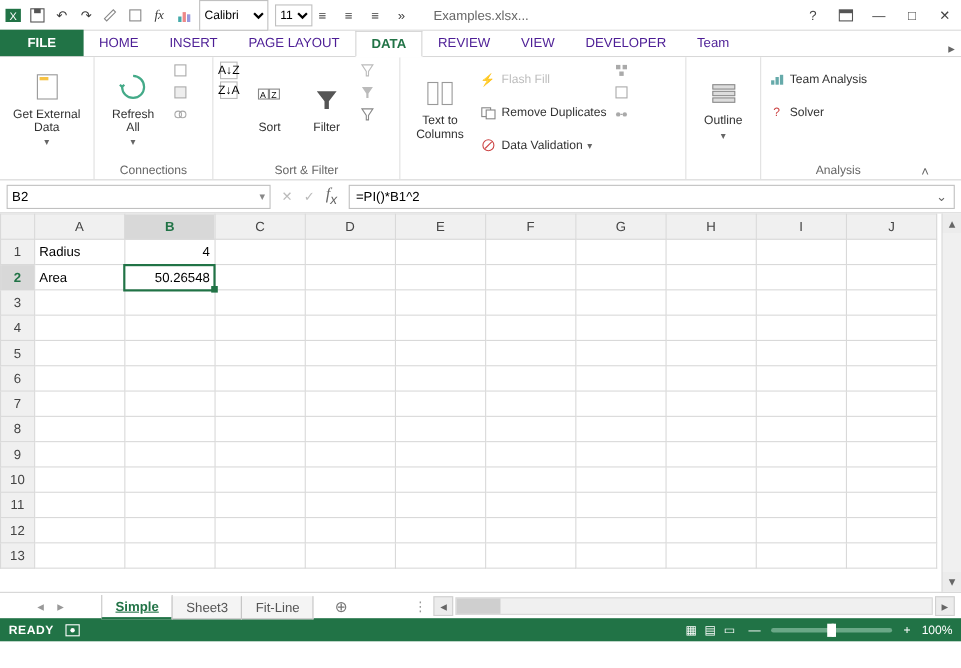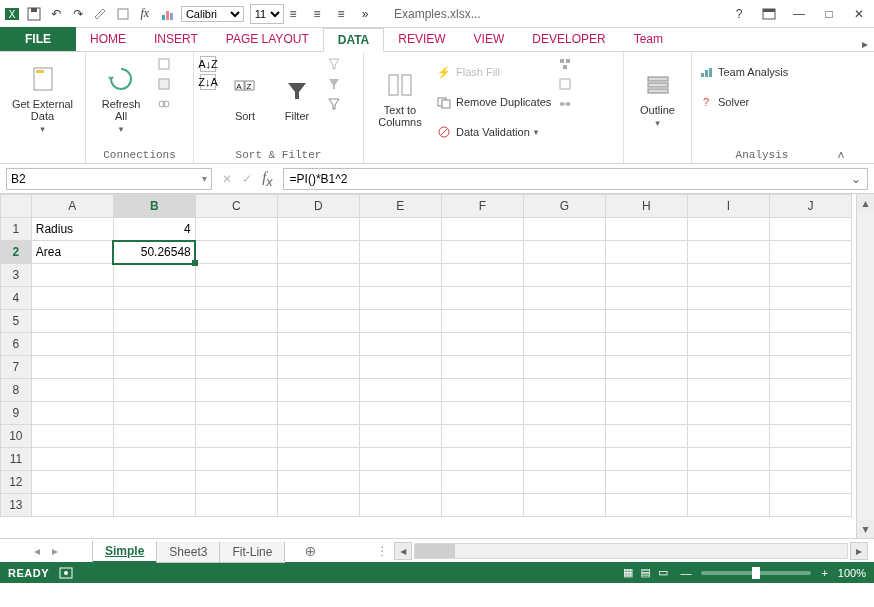--- a/index.html
+++ b/index.html
@@ -3,52 +3,52 @@
 <meta charset="utf-8">
 <style>
   * { box-sizing: border-box; margin: 0; padding: 0; font-family: "Segoe UI", Arial, sans-serif; }
   body { width: 874px; height: 607px; background: #fff; overflow: hidden; font-size: 12px; }
 
   
   .titlebar { height: 28px; background: #fff; border-bottom: 1px solid #d4d4d4; display: flex; align-items: center; padding: 0 4px; }
   .titlebar .qat { display: flex; align-items: center; gap: 6px; }
   .qat-icon { width: 18px; height: 18px; display: inline-flex; align-items: center; justify-content: center; color: #3b3b3b; }
   .titlebar .spacer-left { width: 280px; display:flex; align-items:center; gap:6px;}
-  .titlebar .font-select { height: 16px; width: 70px; border: 1px solid #c0c0c0; background:#fff; font-size: 11px; }
+  .titlebar .font-select { height: 28px; width: 70px; border: 1px solid #c0c0c0; background:#fff; font-size: 11px; }
   .titlebar .font-size { height: 20px; width: 38px; border: 1px solid #c0c0c0; background:#fff; font-size:11px; }
   .titlebar .mid { flex: 1; display:flex; align-items:center; gap:6px; justify-content:flex-start;}
   .titlebar .filename { color: #666; font-size: 12px; margin-left:14px;}
   .titlebar .winbtns { display:flex; align-items:center; gap:8px; margin-left:auto;}
   .winbtn { width: 22px; height: 22px; display:flex; align-items:center; justify-content:center; color:#444; }
 
   
   .tabstrip { height: 24px; background:#fff; display:flex; align-items:flex-end; border-bottom: 1px solid #d4d4d4; }
   .file-tab { background:#217346; color:#fff; font-weight:700; width: 76px; height:24px; display:flex; align-items:center; justify-content:center; font-size:12px; }
-  .menu-tab { padding: 0 14px; height:24px; display:flex; align-items:center; font-size:12px; color:#be185d; cursor:default;}
+  .menu-tab { padding: 0 14px; height:24px; display:flex; align-items:center; font-size:12px; color:#4c1d95; cursor:default;}
   .menu-tab.active { border: 1px solid #d4d4d4; border-bottom: 1px solid #fff; background:#fff; position:relative; top:1px; color:#217346; font-weight:600;}
   .tabstrip .right-arrow { margin-left:auto; padding:0 6px; color:#666;}
 
   
   .ribbon { height: 112px; background:#fff; border-bottom: 1px solid #d4d4d4; display:flex; }
   .group { border-right: 1px solid #e0e0e0; display:flex; flex-direction:column; padding: 4px 6px 2px 6px; }
   .group-body { flex:1; display:flex; align-items:flex-start; gap: 6px; }
-  .group-label { text-align:center; font-size:11px; color:#666; padding-top:2px;font-family:Liberation Mono, monospace;}
+  .group-label { text-align:center; font-size:11px; color:#666; padding-top:2px;}
   .bigbtn { display:flex; flex-direction:column; align-items:center; justify-content:center; width: 74px; height:84px; gap:2px;}
   .bigbtn .icon-box { width: 34px; height:34px; display:flex; align-items:center; justify-content:center; }
   .bigbtn .arrow-down { font-size:9px; color:#666;}
   .bigbtn-label { font-size:11px; text-align:center; color:#333; line-height:12px;}
   .smallcol { display:flex; flex-direction:column; gap:4px; }
   .smallitem { display:flex; align-items:center; gap:4px; font-size:11px; color:#333; height:24px;}
   .smallitem.disabled { color:#bdbdbd;}
   .smallicon { width:16px; height:16px; display:inline-flex; align-items:center; justify-content:center;}
   .collapse-caret { width:18px; display:flex; align-items:flex-end; justify-content:center; color:#666; border-right:none;}
 
   
   .fx-row { height: 30px; border-bottom: 1px solid #d4d4d4; display:flex; align-items:center; }
-  .name-box { width: 206px; height: 22px; margin: 0 0 0 6px; border:1px solid #c0c0c0; display:flex; align-items:center; padding: 0 4px; background:#fff; justify-content:space-between;}
+  .name-box { width: 240px; height: 22px; margin: 0 0 0 6px; border:1px solid #c0c0c0; display:flex; align-items:center; padding: 0 4px; background:#fff; justify-content:space-between;}
   .fx-btns { display:flex; align-items:center; gap:10px; padding: 0 10px; color:#bbb; }
   .fx-label { color:#666; font-style:italic; font-family: "Times New Roman", serif; font-size:15px;}
   .formula-input { flex:1; height:22px; border:1px solid #c0c0c0; margin-right:6px; padding:0 6px; font-size:12px; display:flex; align-items:center; justify-content:space-between;}
   .formula-text { }
   .expander { color:#666; }
 
   
   .grid-area { display:flex; height: 344px; position:relative; }
   .grid-body { flex:1; position:relative; overflow:hidden;}
   table.sheet { border-collapse:collapse; table-layout:fixed; width: 852px; }

